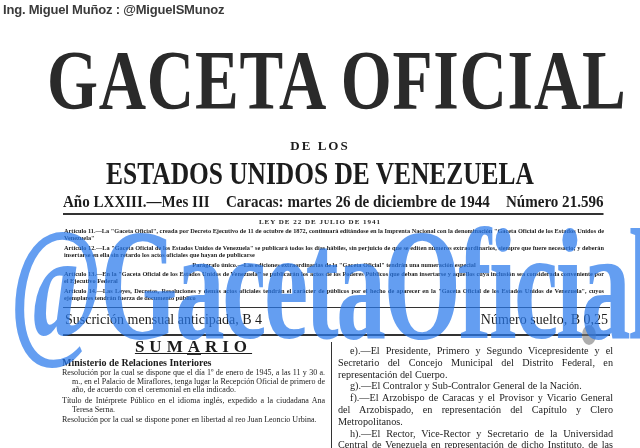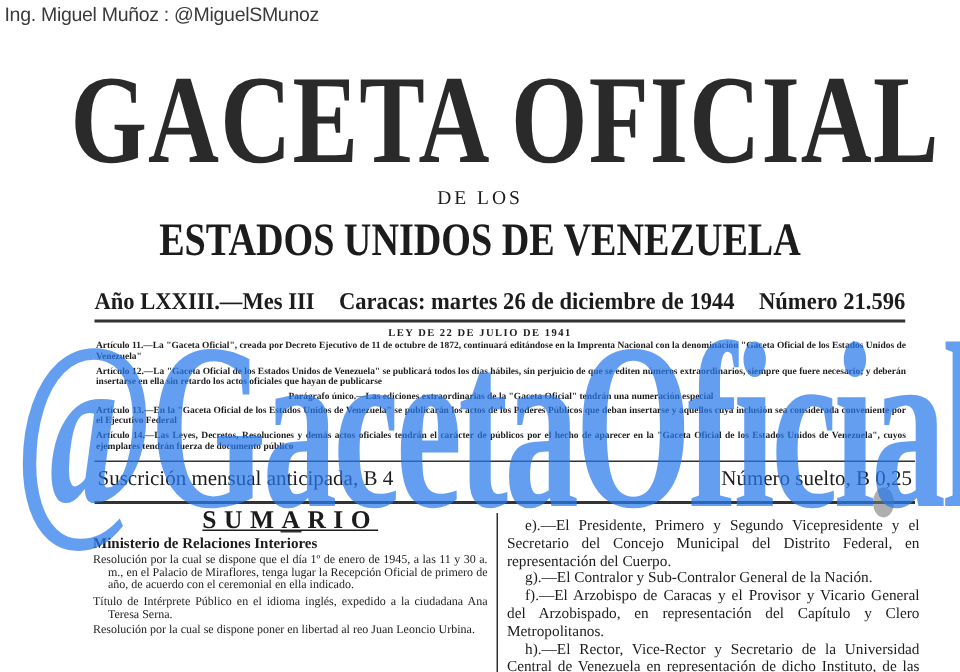--- a/index.html
+++ b/index.html
@@ -3,37 +3,37 @@
   <meta charset="utf-8">
   <style>
     html, body { margin: 0; padding: 0; }
     body {
       width: 640px; height: 448px; overflow: hidden; position: relative;
       background: #ffffff; color: #1c1c1c;
       font-family: "Liberation Serif", serif;
     }
     .credit {
       position: absolute; left: 3px; top: 2px;
-      font-family: "Liberation Sans", sans-serif; font-weight: normal;
+      font-family: "Liberation Sans", sans-serif; font-weight: bold;
       font-size: 13px; color: #3a3a3a; letter-spacing: -0.2px;
     }
     .masthead {
       position: absolute; left: 60px; top: 38px; width: 520px;
       text-align: center;
     }
     .title {
       font-family: "Liberation Serif", serif; font-weight: bold;
       font-size: 84px; line-height: 86px; color: #2a2a2a;
       transform: scaleX(0.78); transform-origin: center;
       letter-spacing: 1px; white-space: nowrap;
       width: 700px; margin-left: -90px;
     }
     .de-los {
-      font-family: "Liberation Serif", serif; font-weight: normal;
-      font-size: 13px; letter-spacing: 2px;
+      font-family: "Liberation Serif", serif; font-weight: bold;
+      font-size: 13px; margin-top: 14px; letter-spacing: 2px;
     }
     .country {
       font-family: "Liberation Serif", serif; font-weight: bold;
       font-size: 31px; line-height: 32px; margin-top: 4px;
       transform: scaleX(0.82); white-space: nowrap;
       width: 600px; margin-left: -40px;
     }
     .dateline {
       position: absolute; left: 63px; top: 193px; width: 540px;
       display: flex; justify-content: space-between;

